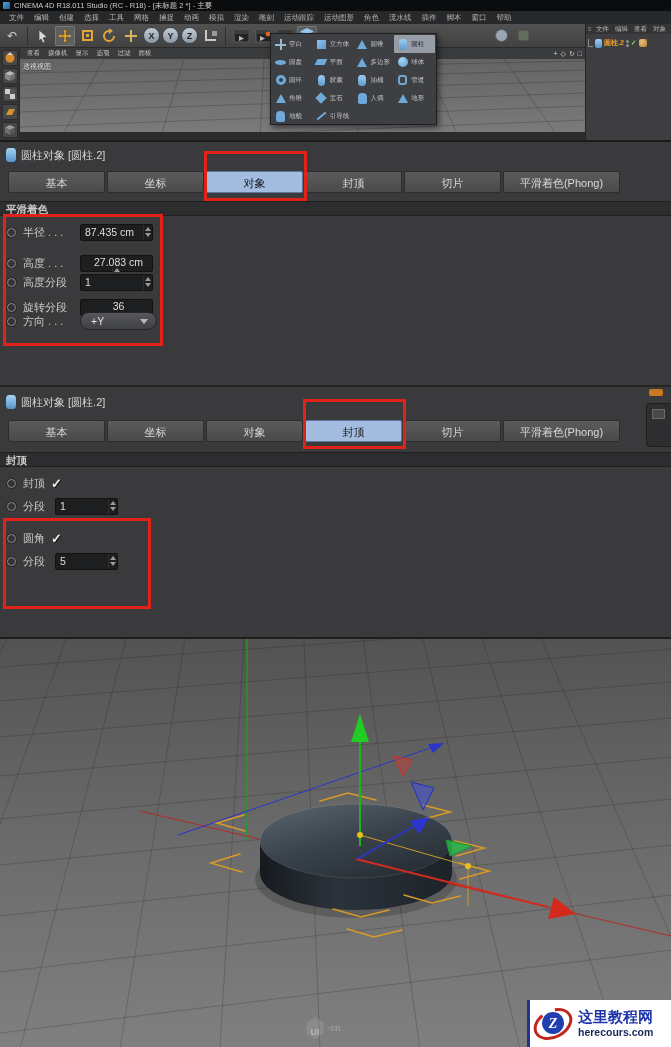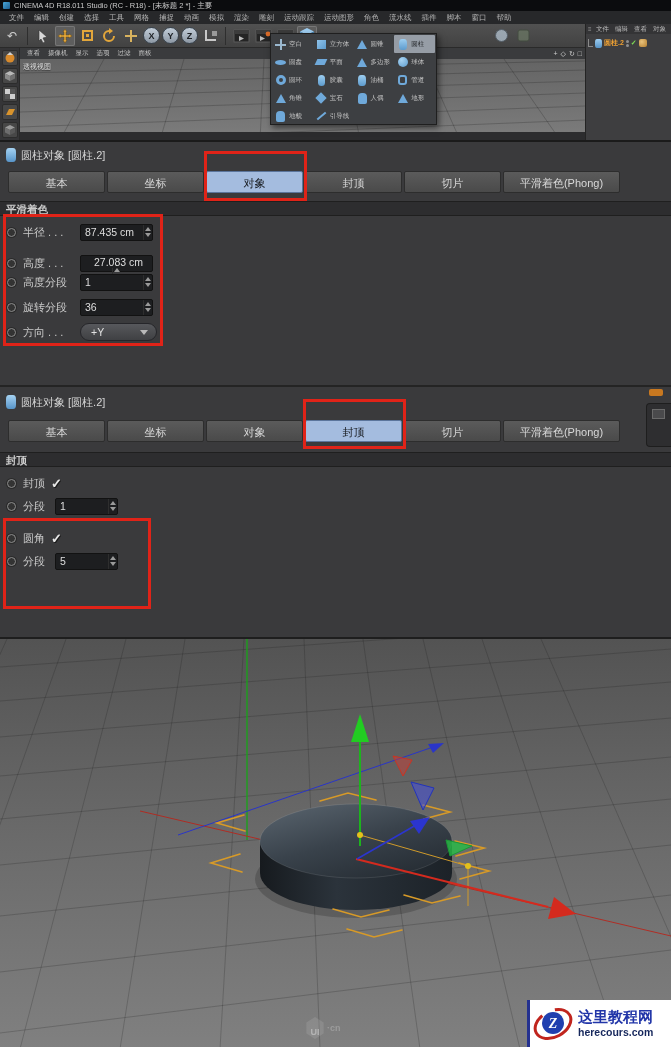--- a/index.html
+++ b/index.html
@@ -523,29 +523,29 @@
         <span class="fval">1</span>
         <span class="spin">
             <i class="up"></i>
             <i class="dn"></i>
           </span>
       </span>
     </div>
     <div class="prow" style="top:156px; width:300px;">
       <span class="circ"></span>
       <span class="plabel">旋转分段</span>
-      <span class="field" style="left:80px; width:73px;">
+      <span class="field" style="left:80px; width:73px;flex-direction:column;">
         <span class="fval">36</span>
         <span class="spin">
             <i class="up"></i>
             <i class="dn"></i>
           </span>
       </span>
     </div>
-    <div class="prow" style="top:181px; width:300px;">
+    <div class="prow" style="top:170px; width:300px;">
       <span class="circ"></span>
       <span class="plabel">方向 . . .</span>
       <span class="drop" style="left:80px; width:77px;">
         <span class="dval">+Y</span>
         <span class="dcaret"></span>
       </span>
     </div>
   </div>
 
   <div class="apanel" style="top:385px; height:250px; border-top:2px solid #242424;">

